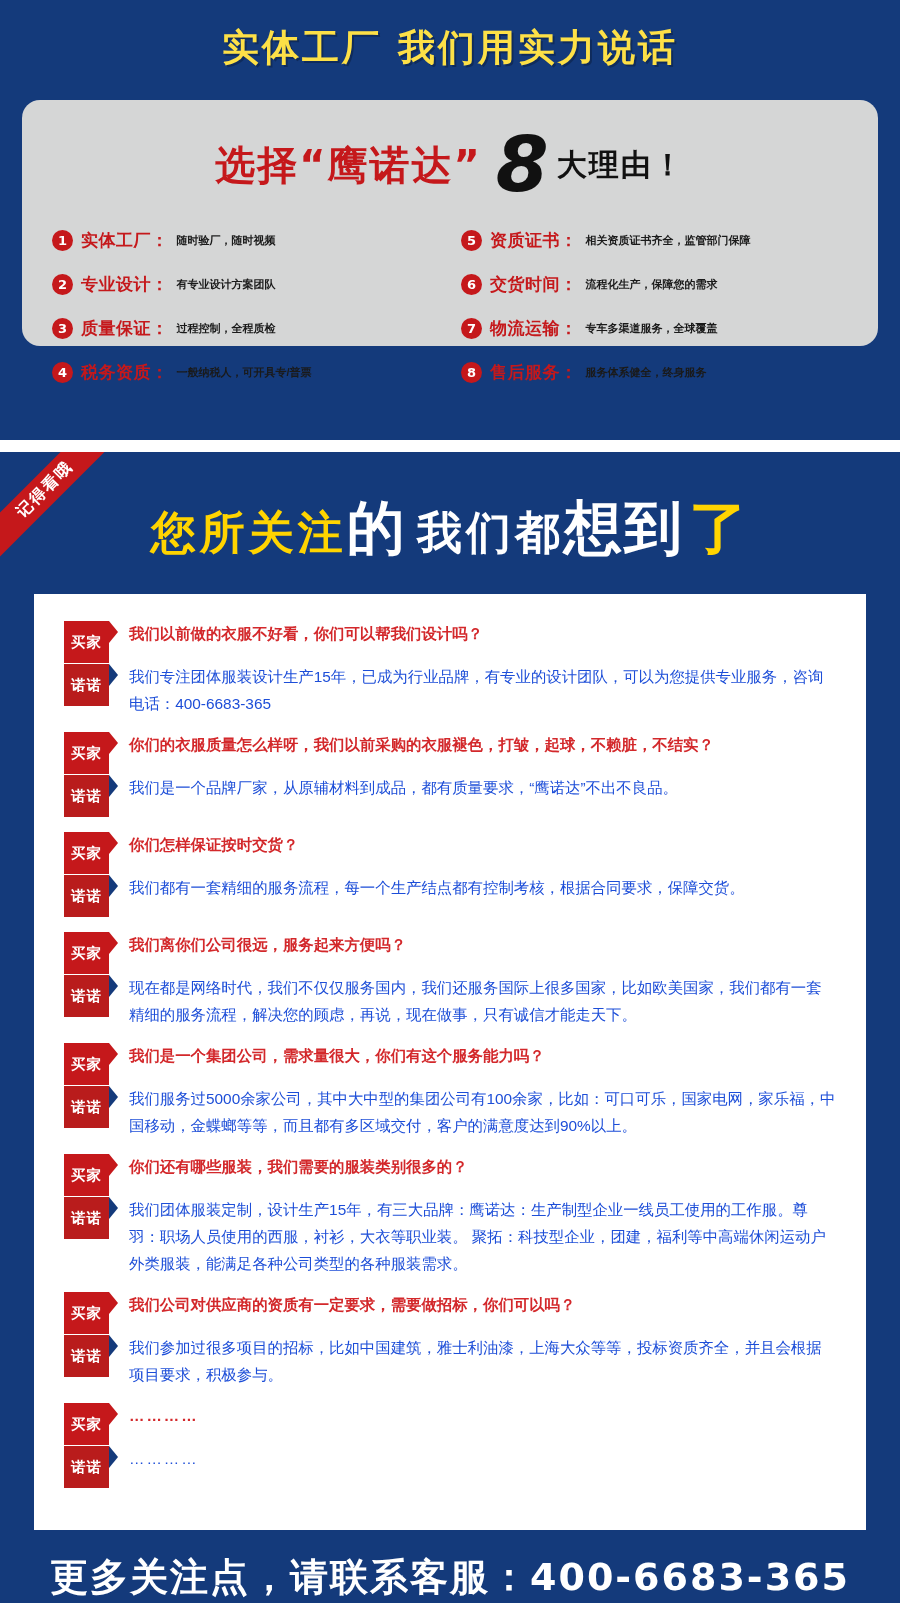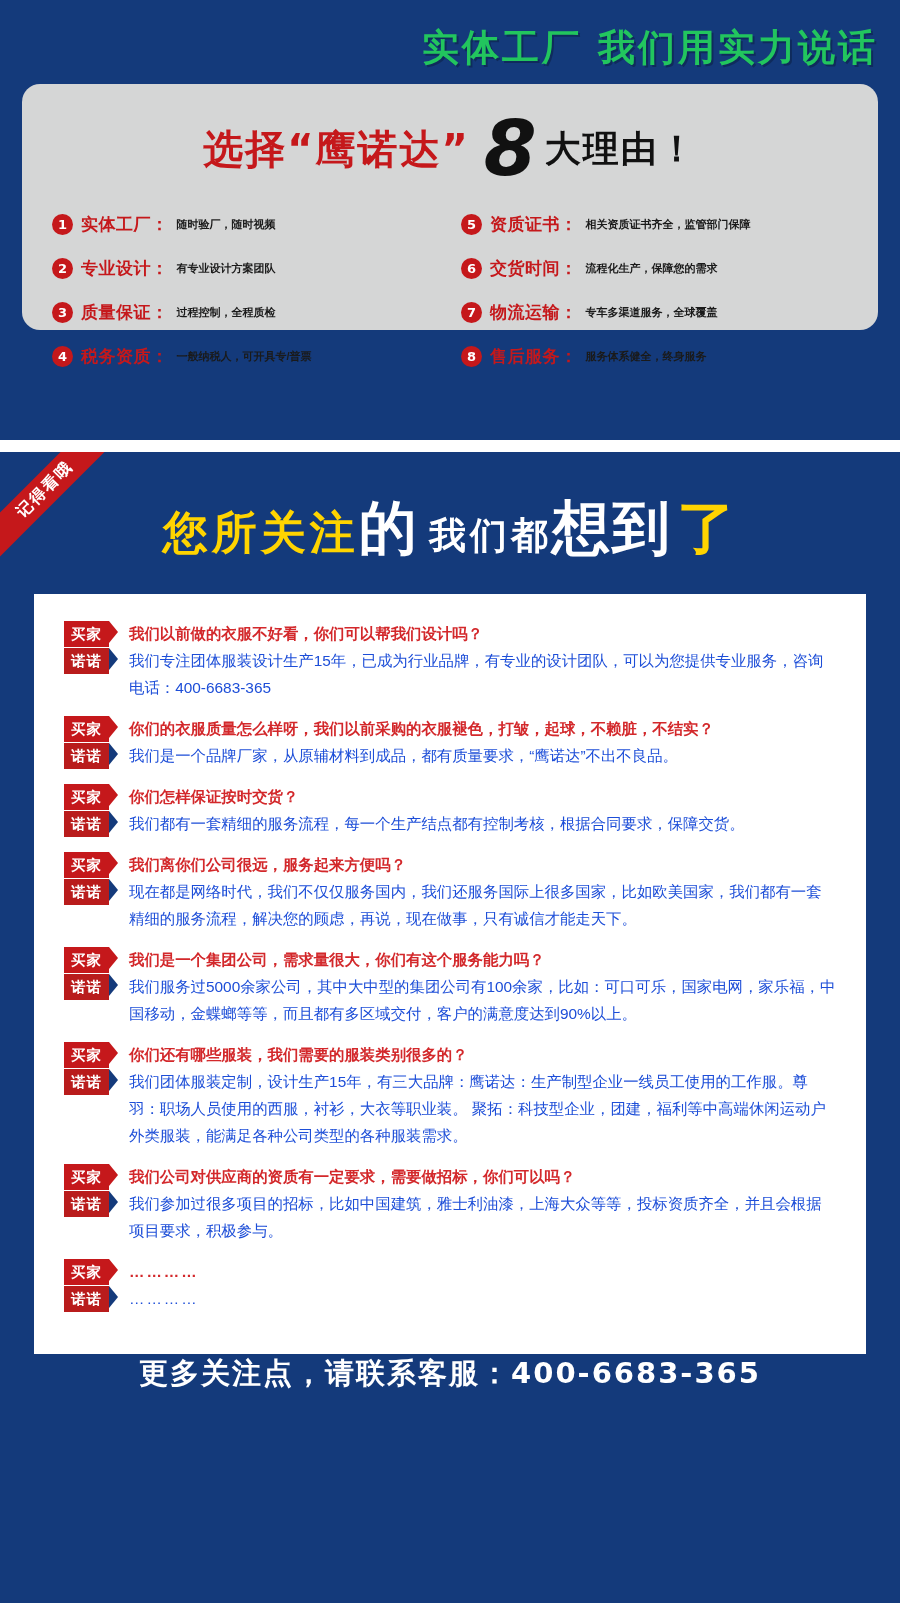--- a/index.html
+++ b/index.html
@@ -12,27 +12,27 @@
 
   
   .panel-top {
     position: relative;
     width: 900px;
     height: 440px;
     background: #143a7b;
     padding: 18px 22px 20px 22px;
   }
   .top-title {
-    text-align: right;
-    color: #22c55e;
+    text-align: center;
+    color: #fde047;
     font-size: 37px;
     font-weight: bold;
     letter-spacing: 3px;
     line-height: 48px;
-    padding: 6px 0 12px 0;
+    padding: 6px 0 28px 0;
     text-shadow: 2px 2px 0 rgba(0,0,0,0.25);
     font-family: "DejaVu Sans", "Liberation Sans", sans-serif;
   }
   .gray-card {
     width: 856px;
     height: 246px;
     margin: 0 auto;
     background: #d5d6d6;
     border-radius: 18px;
     padding: 22px 30px 18px 30px;
@@ -56,21 +56,21 @@
     color: #111111;
     font-size: 76px;
     font-weight: bold;
     font-style: italic;
     line-height: 72px;
     padding: 0 4px 0 10px;
     font-family: "DejaVu Sans", "Liberation Sans", sans-serif;
   }
   .rh-black {
     color: #111111;
-    font-size: 36px;
+    font-size: 30px;
     font-weight: bold;
     letter-spacing: 2px;
     font-family: "DejaVu Sans", "Liberation Sans", sans-serif;
   }
   .reason-grid {
     display: grid;
     grid-template-columns: 1fr 1fr;
     grid-auto-rows: 44px;
     column-gap: 22px;
     margin-top: 10px;
@@ -134,39 +134,39 @@
   }
   .faq-title {
     text-align: center;
     padding: 22px 0 26px 0;
     white-space: nowrap;
     font-family: "DejaVu Sans", "Liberation Sans", sans-serif;
   }
   .faq-title span { font-weight: bold; }
   .t-yellow { color: #ffd400; font-size: 45px; letter-spacing: 4px; }
   .t-white  { color: #ffffff; font-size: 58px; letter-spacing: 2px; }
-  .t-white-sm { color: #ffffff; font-size: 37px; letter-spacing: 4px; }
+  .t-white-sm { color: #ffffff; font-size: 45px; letter-spacing: 4px; }
   .t-white-big { color: #ffffff; font-size: 58px; letter-spacing: 2px; }
   .t-yellow-big { color: #ffd400; font-size: 58px; letter-spacing: 2px; }
 
   .faq-card {
     width: 832px;
     margin: 0 auto;
     background: #ffffff;
     padding: 26px 30px 28px 30px;
   }
   .qa-block { margin-bottom: 14px; }
   .qa-row { display: flex; align-items: flex-start; gap: 0; }
   .tag {
     flex: 0 0 auto;
     position: relative;
     color: #ffffff;
     font-size: 14.5px;
     font-weight: bold;
-    padding: 4px 7px;
+    padding: 12px 7px;
     line-height: 18px;
     letter-spacing: 1px;
     margin-top: 1px;
   }
   .tag.buyer { background: #c5181b; }
   .tag.answer { background: #b91c1c; }
   .tag::after {
     content: "";
     position: absolute;
     right: -9px; top: 0;
@@ -183,23 +183,24 @@
     flex: 1 1 auto;
   }
   .q-text { color: #d3282b; font-weight: bold; }
   .a-text { color: #1d4ed8; }
   .dots { letter-spacing: 2px; }
 
   .faq-footer {
     width: 900px;
     text-align: center;
     color: #ffffff;
-    font-size: 29px;
+    font-size: 38px;
     font-weight: bold;
     letter-spacing: 2px;
+    padding-top: 22px;
     font-family: "DejaVu Sans", "Liberation Sans", sans-serif;
   }
 </style>
 </head>
 <body>
 
 <div class="panel-top">
   <div class="top-title">实体工厂 我们用实力说话</div>
 
   <div class="gray-card">

